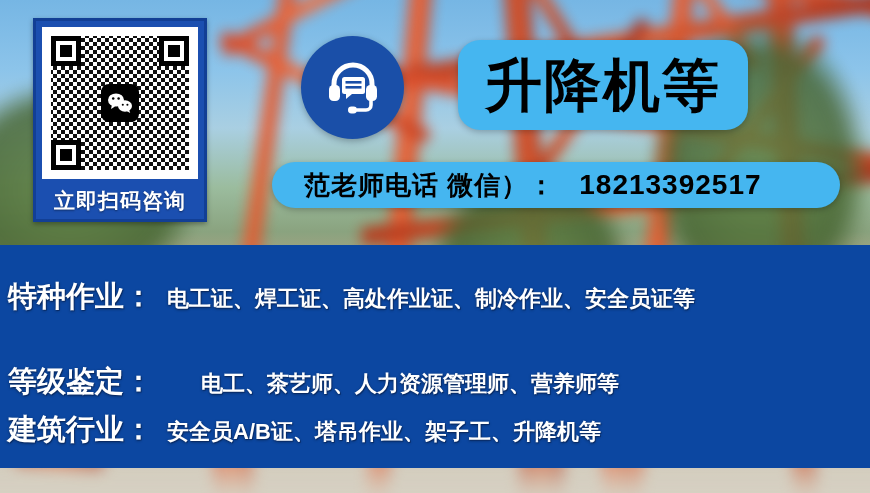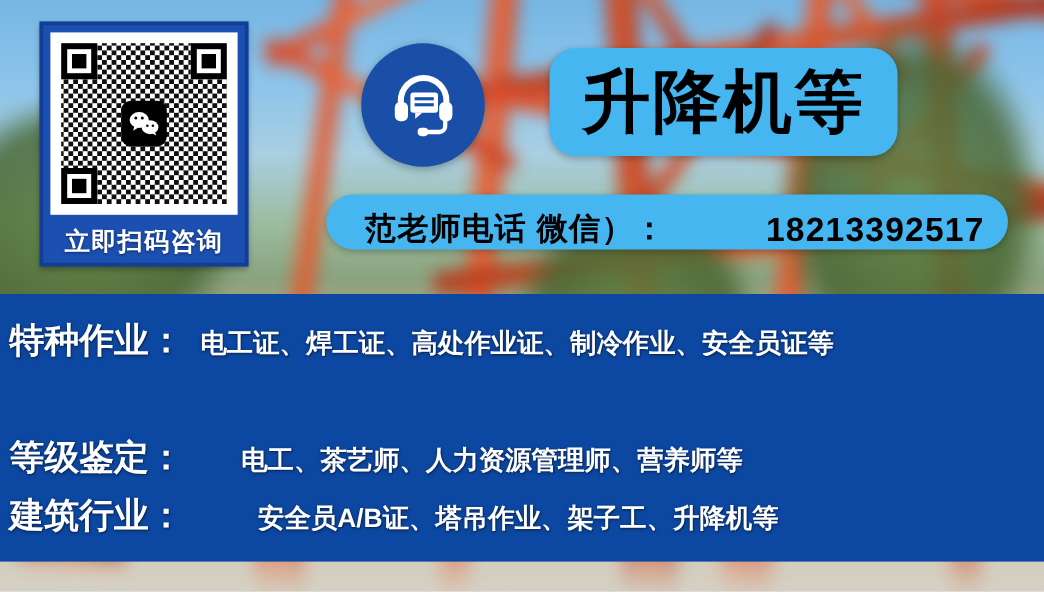--- a/index.html
+++ b/index.html
@@ -168,37 +168,36 @@
     letter-spacing: 2px;
     line-height: 1;
   }
   .pill-phone {
     position: absolute;
     left: 272px; top: 162px;
     width: 568px; height: 46px;
     background: #45b6f0;
     border-radius: 23px;
     display: flex;
-    align-items: flex-end;
+    align-items: center;
     box-shadow: 0 2px 6px rgba(0,0,0,.25);
-    gap: 15px;
   }
   .pill-phone .ptxt {
     font-size: 26px;
     font-weight: bold;
     color: #000000;
     margin-left: 32px;
     letter-spacing: 1px;
     white-space: nowrap;
   }
   .pill-phone .pnum {
     font-size: 28px;
     font-weight: bold;
     color: #000000;
-    margin-left: 68px;
+    margin-left: 24px;
     letter-spacing: 1px;
     white-space: nowrap;
   }
 
   
   .blue-panel {
     position: absolute;
     left: 0; top: 245px;
     width: 870px; height: 223px;
     background: #0c47a1;
@@ -216,24 +215,24 @@
   .svc-row .cat {
     font-size: 29px;
     letter-spacing: 0px;
   }
   .svc-row .items {
     font-size: 22px;
     margin-left: 14px;
     letter-spacing: 0px;
     text-align: right;
   }
-  .svc-row.r1 { top: 264px; }
+  .svc-row.r1 { top: 277px; }
   .svc-row.r2 { top: 314px; }
   .svc-row.r3 { top: 362px; gap: 34px; }
-  .svc-row.r4 { top: 410px; gap: 48px; }
+  .svc-row.r4 { top: 410px; }
 </style>
 </head>
 <body>
 
 <div id="poster">
 
   <div class="bg-layer">
     <div class="bg-sky"></div>
     <div class="crane">
       <div class="bar" style="left:430px; top:-40px;  width:22px; height:600px; transform:rotate(5deg);"></div>

